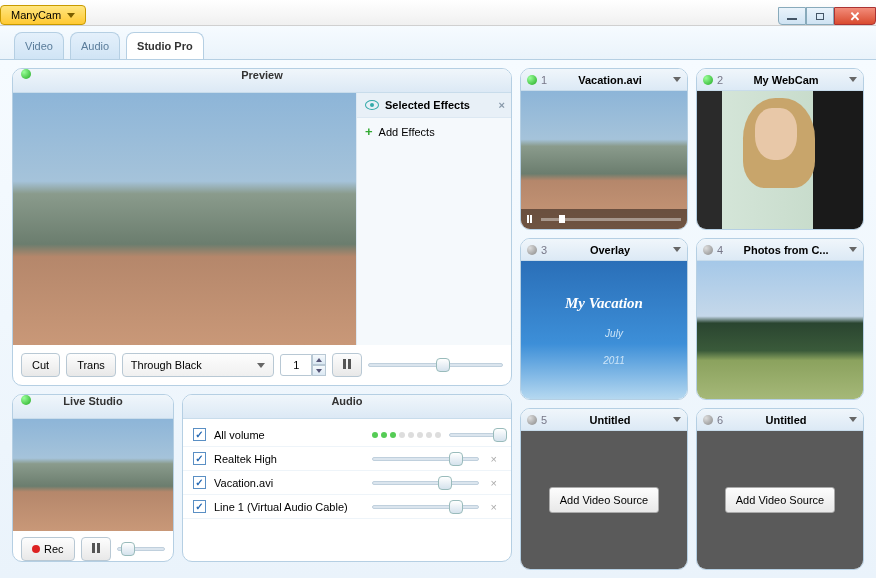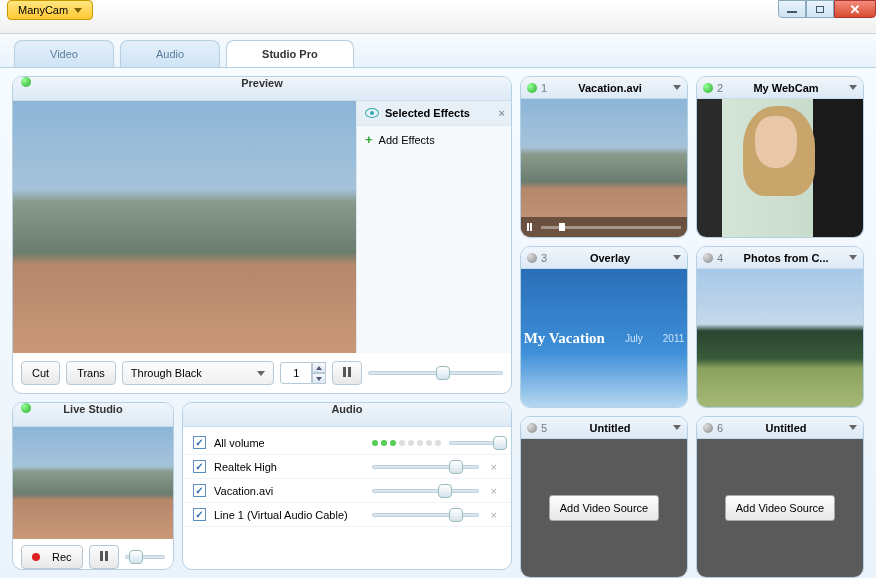--- a/index.html
+++ b/index.html
@@ -1,28 +1,28 @@
 <!DOCTYPE html>
 <html><head>
 <meta charset="utf-8">
 <style>
 * { box-sizing: border-box; margin: 0; padding: 0; font-family: Tahoma, Arial, sans-serif; font-size: 11px; }
 body { background: #fff; width: 876px; height: 578px; overflow: hidden; }
 
-.titlebar { height: 34px; background: linear-gradient(#fff, #f0f0f0); border-bottom: 1px solid #d0d0d0; display: flex; align-items: flex-start; padding: 0 0 0 7px; }
+.titlebar { height: 26px; background: linear-gradient(#fff, #f0f0f0); border-bottom: 1px solid #d0d0d0; display: flex; align-items: flex-end; padding: 0 0 0 0; }
 .appbtn { background: linear-gradient(#ffe680, #ffc933); border: 1px solid #c89a00; border-radius: 4px; padding: 3px 10px; display: flex; align-items: center; gap: 6px; cursor: pointer; }
 .appbtn .tri { width: 0; height: 0; border-left: 4px solid transparent; border-right: 4px solid transparent; border-top: 5px solid #7a5e00; }
 .winbtns { margin-left: auto; display: flex; }
 .winbtn { width: 28px; height: 18px; border: 1px solid #8ab; background: linear-gradient(#eaf3fb,#cfe3f3); display: flex; align-items: center; justify-content: center; }
 .winbtn.close { background: linear-gradient(#f28c7a,#d94b2f); border-color: #a33; width: 42px; border-radius: 0 0 4px 0; }
 .winbtn.min { border-radius: 0 0 0 4px; }
 .winbtn svg, .winbtn span { pointer-events: none; }
 
 .tabs { height: 34px; display: flex; align-items: flex-end; padding: 4px 14px 0; gap: 6px; background: linear-gradient(#f6fbff,#eaf3fb); border-bottom: 1px solid #b5cfe3; }
-.tab { padding: 7px 35px; border: 1px solid #b5cfe3; border-bottom: none; border-radius: 8px 8px 0 0; background: linear-gradient(#e4f0fb,#d0e4f5); color: #5a7c9a; cursor: pointer; }
+.tab { padding: 7px 10px; border: 1px solid #b5cfe3; border-bottom: none; border-radius: 8px 8px 0 0; background: linear-gradient(#e4f0fb,#d0e4f5); color: #5a7c9a; cursor: pointer; }
 .tab.active { background: #fff; color: #333; font-weight: bold; }
 
 .main { padding: 8px 12px; display: grid; grid-template-columns: 500px 1fr; gap: 8px; background: linear-gradient(#f6fbff,#eaf3fb); height: 518px; }
 
 .panel { background: #fff; border: 1px solid #b5cfe3; border-radius: 10px; overflow: hidden; }
 .panel-hdr { height: 24px; background: linear-gradient(#f0f6fb,#dce9f5); border-bottom: 1px solid #c8dceb; display: flex; align-items: flex-start; justify-content: center; font-weight: bold; color: #333; position: relative; }
 .dot { width: 10px; height: 10px; border-radius: 50%; position: absolute; left: 8px; }
 .dot.green { background: radial-gradient(circle at 30% 30%, #9f9, #2a2); }
 .dot.grey { background: radial-gradient(circle at 30% 30%, #ddd, #888); }
 
@@ -79,21 +79,21 @@
 .src-title { flex: 1; text-align: center; font-weight: bold; }
 .src-hdr .tri { width: 0; height: 0; border-left: 4px solid transparent; border-right: 4px solid transparent; border-top: 5px solid #666; }
 .src-body { flex: 1; background: #444; position: relative; display: flex; align-items: center; justify-content: center; }
 .src-body.empty { background: #5a5a5a; }
 .addvid { background: linear-gradient(#fdfdfd,#e8e8e8); border: 1px solid #aaa; border-radius: 3px; padding: 6px 10px; cursor: pointer; }
 .vid-ctrl { position: absolute; bottom: 0; left: 0; right: 0; height: 20px; background: rgba(0,0,0,0.45); display: flex; align-items: center; gap: 6px; padding: 0 6px; }
 .vid-ctrl .pb { width: 8px; display: flex; gap: 1px; }
 .vid-ctrl .pb span { width: 2px; height: 8px; background: #fff; }
 .vid-ctrl .bar { flex: 1; height: 3px; background: rgba(255,255,255,0.4); position: relative; }
 .vid-ctrl .bar .k { position: absolute; width: 6px; height: 8px; background: #fff; top: -3px; left: 18px; }
-.overlay-body { background: linear-gradient(#2a6fb8 0%, #3d8fd8 60%, #b5d8f0 100%); color: #fff; text-align: center; display: flex; flex-direction: row; align-items: center; justify-content: center; gap: 0; }
+.overlay-body { background: linear-gradient(#2a6fb8 0%, #3d8fd8 60%, #b5d8f0 100%); color: #fff; text-align: center; display: flex; flex-direction: column; align-items: center; justify-content: center; gap: 16px; font-style: italic; }
 .overlay-body .t1 { font-size: 15px; font-weight: bold; font-family: Georgia, serif; }
 .overlay-body .t2 { font-size: 10px; color: #cde5f8; margin-left: 20px; }
 .photos-body { background: linear-gradient(#a5c8e8 0%, #c5d8ea 40%, #2a4530 45%, #3a5a3a 65%, #8ba25e 72%, #a5b878 100%); }
 .webcam-body { background: linear-gradient(90deg, #2a2a2a 0%, #2a2a2a 15%, #d4e5d8 15%, #c8dccc 70%, #1a1a1a 70%); position: relative; }
 .face { position: absolute; left: 35%; top: 12%; width: 42px; height: 52px; background: #e8c8a8; border-radius: 40% 40% 45% 45%; }
 .hair { position: absolute; left: 28%; top: 5%; width: 72px; height: 90px; background: #c8a56b; border-radius: 45% 45% 30% 30%; }
 </style>
 </head>
 <body>
 
@@ -174,21 +174,21 @@
 
     <div class="bottom-row">
 
       <div class="panel livestudio">
         <div class="panel-hdr">
           <span class="dot green"></span>
           <span>Live Studio</span>
         </div>
         <div class="ls-body thumb sky"></div>
         <div class="ls-ctrl">
-          <div class="btn" style="display:flex;align-items:center;gap:12px">
+          <div class="btn" style="display:flex;align-items:center;gap:4px">
             <span class="rec-dot"></span>
             <span>Rec</span>
           </div>
           <div class="btn"><span class="pause-icon">
                 <span></span>
                 <span></span>
               </span></div>
           <div class="slider" style="width:50px">
             <div class="track"></div>
               <div class="thumb-s" style="left:10%"></div>

